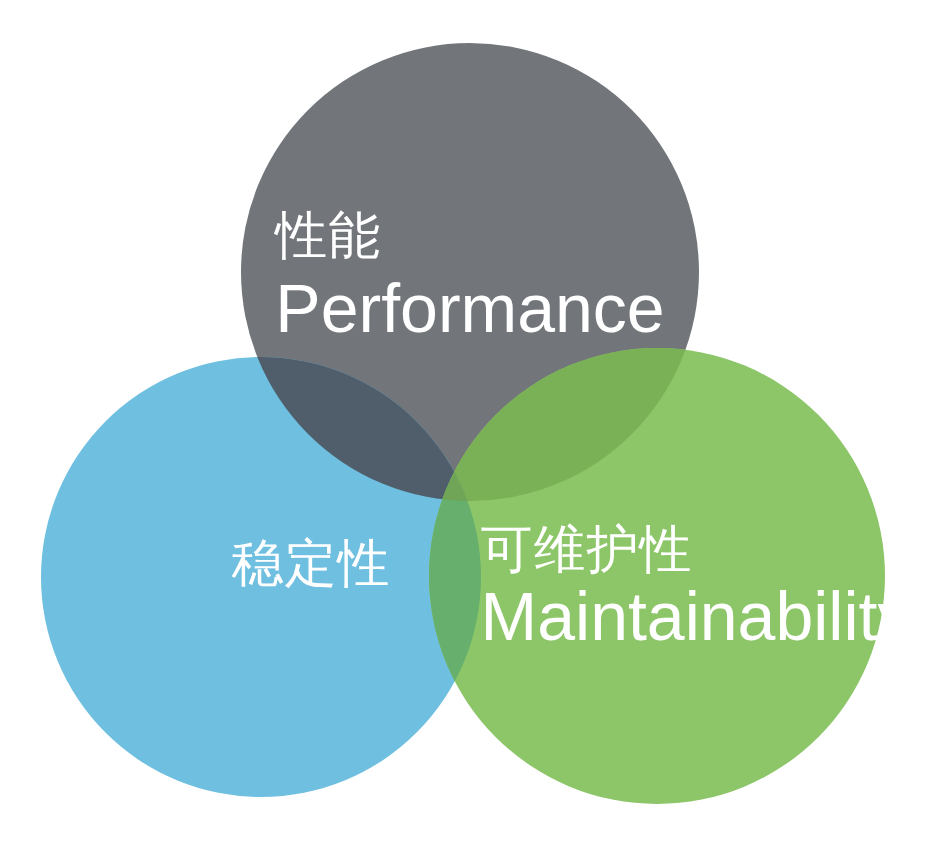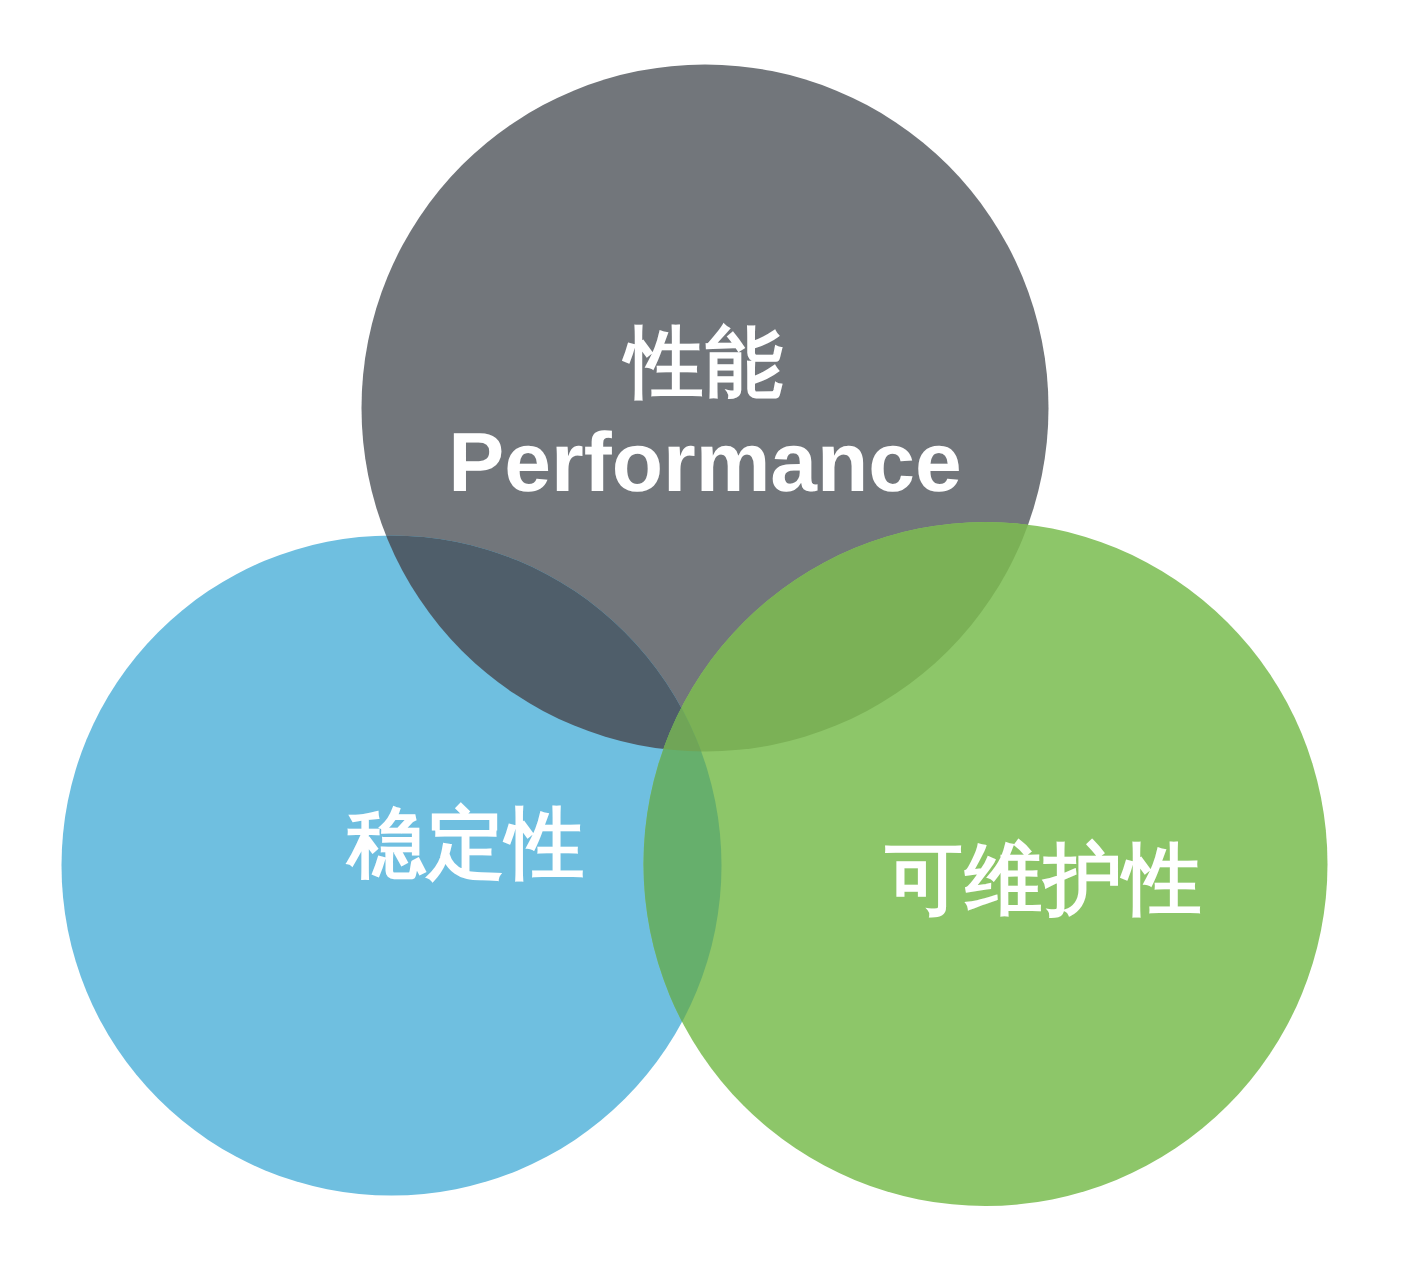--- a/index.html
+++ b/index.html
@@ -18,35 +18,34 @@
   .venn-svg {
     position: absolute;
     inset: 0;
     width: 934px;
     height: 841px;
     display: block;
   }
   .label {
     position: absolute;
     transform: translate(-50%, -50%);
-    text-align: center;
     color: #ffffff;
-    font-weight: 700;
+    font-weight: 400;
     line-height: 1.12;
     white-space: nowrap;
     pointer-events: none;
   }
   .label .zh {
     display: block;
     font-size: 52px;
     letter-spacing: 1px;
   }
   .label .en {
     display: block;
-    font-size: 56px;
+    font-size: 68px;
   }
   .label-performance { left: 470px; top: 277px; line-height: 1.22; }
   .label-stability   { left: 265px; top: 563px; margin-left: 46px; }
   .label-maintainability { left: 696px; top: 563px; margin-top: 24px; }
 </style>
 </head>
 <body>
 
 <div class="stage">
 
@@ -87,15 +86,16 @@
     <span class="zh">性能</span>
     <span class="en">Performance</span>
   </div>
 
   <div class="label label-stability">
     <span class="zh">稳定性</span>
   </div>
 
   <div class="label label-maintainability">
     <span class="zh">可维护性</span>
+    <span class="en">Maintainability</span>
   </div>
 
 </div>
 
 </body></html>

